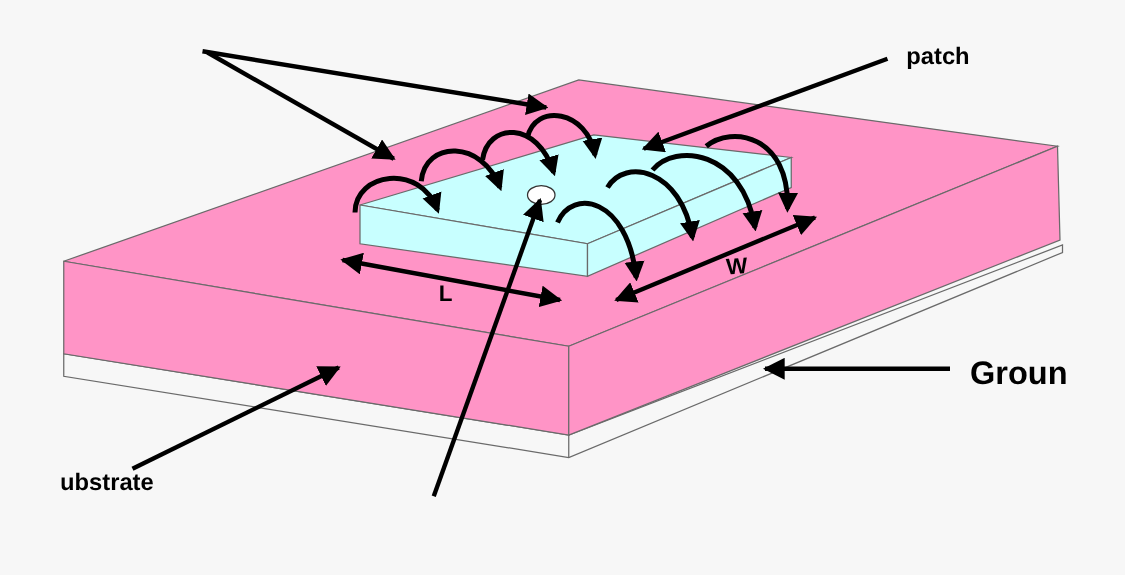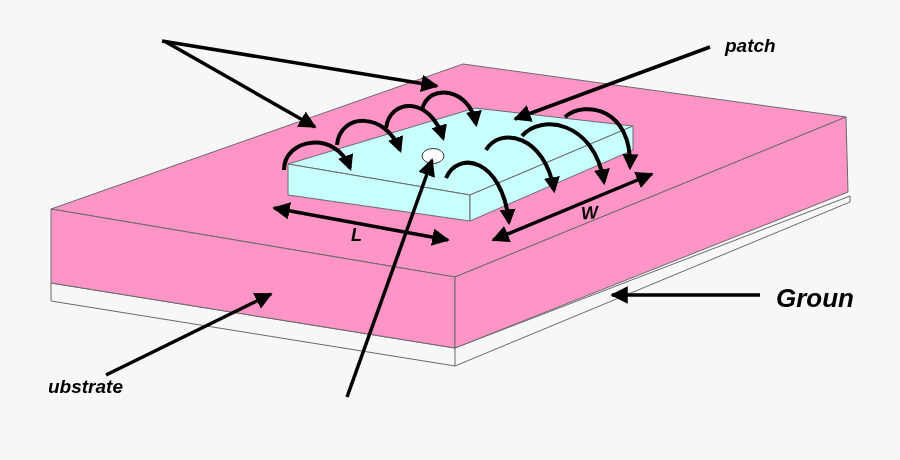--- a/index.html
+++ b/index.html
@@ -1,21 +1,21 @@
 <!DOCTYPE html>
 <html><head>
   <meta charset="utf-8">
   <style>
     html, body { margin: 0; padding: 0; }
     body {
       width: 900px; height: 460px; overflow: hidden;
       background: #f7f7f7;
       font-family: "Liberation Sans", sans-serif;
     }
-    .stage { position: relative; width: 900px; height: 460px; font-style: italic; }
+    .stage { position: relative; width: 900px; height: 460px; }
     svg.diagram { position: absolute; left: 0; top: 0; }
     .lbl {
       position: absolute; font-weight: bold; color: #000;
       font-family: "Liberation Sans", sans-serif; white-space: nowrap;
       line-height: 1;
     }
     .lbl-patch { left: 725px; top: 36px; font-size: 19px; }
     .lbl-ground { left: 776px; top: 285px; font-size: 26px; }
     .lbl-L { left: 351px; top: 226px; font-size: 18px; }
     .lbl-W { left: 581px; top: 204px; font-size: 18px; transform: rotate(-4deg); }

